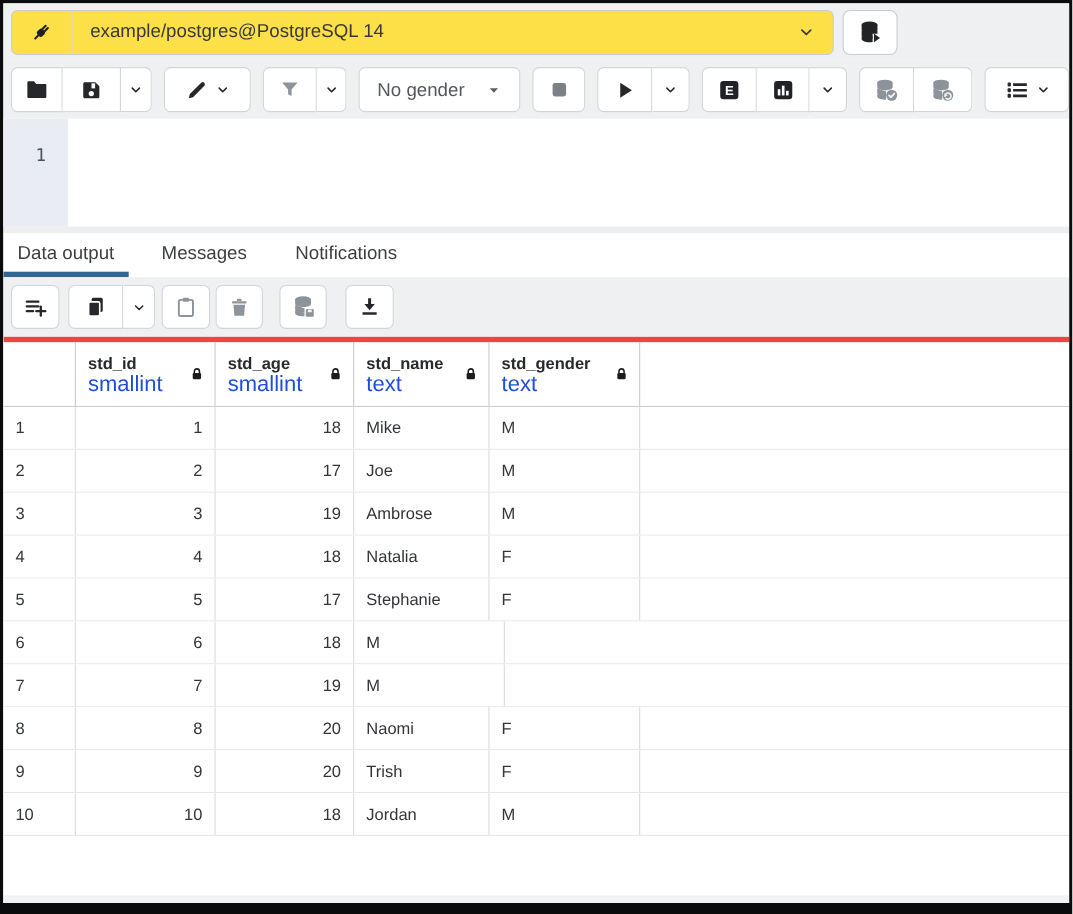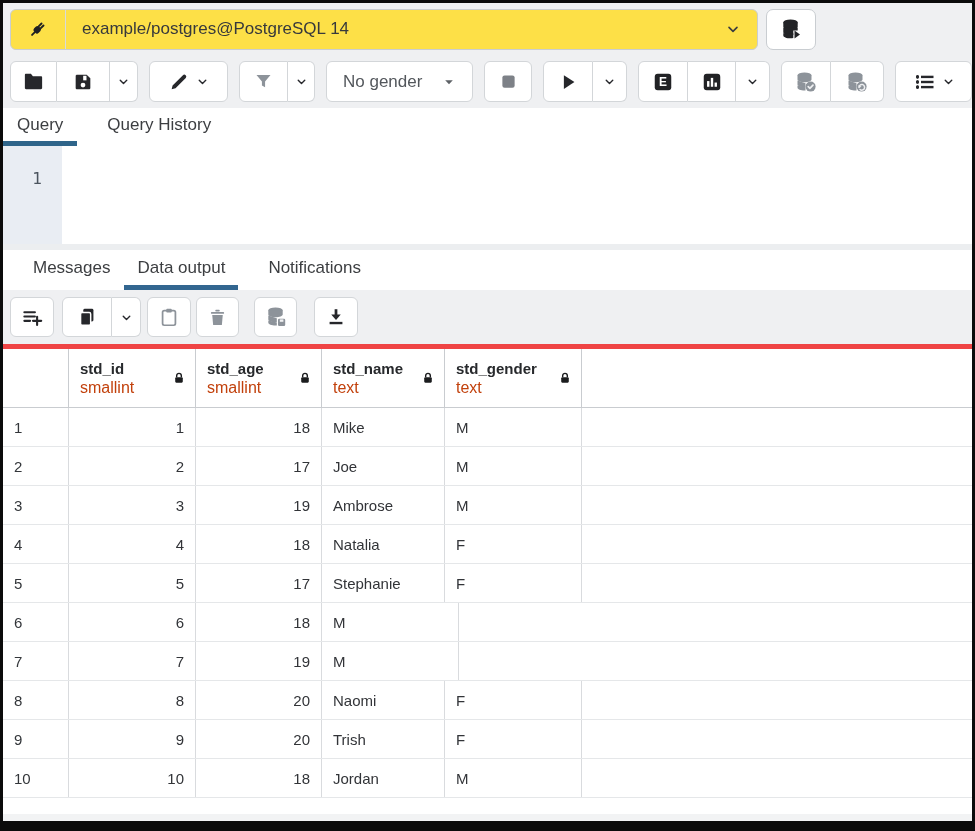--- a/index.html
+++ b/index.html
@@ -59,21 +59,21 @@
   .res-toolbar .btn { height:40px; }
   .g8 { margin-right:8px; }
 
   
   .grid-area { flex:1; background:#fff; overflow:hidden; display:flex; flex-direction:column; }
   .g-head { display:flex; border-top:5px solid #ef4444; border-bottom:1px solid #c9ccd0; background:#fff; flex:none; }
   .gh-corner { width:66px; height:58px; border-right:1px solid #c9ccd0; }
   .gh-cell { height:58px; border-right:1px solid #c9ccd0; display:flex; align-items:center;
              justify-content:space-between; padding:0 9px 0 11px; }
   .gh-name { font-weight:bold; font-size:15px; color:#27292c; display:block; line-height:19px; }
-  .gh-type { font-size:16px; color:#c2410c; display:block; line-height:19px; }
+  .gh-type { font-size:20px; color:#1d4ed8; display:block; line-height:19px; }
   .g-row { display:flex; border-bottom:1px solid #e5e7e9; height:39px; background:#fff; flex:none; }
   .g-cell { border-right:1px solid #d9dbde; display:flex; align-items:center; font-size:15px; color:#323438; padding:0 11px; }
   .ar { justify-content:flex-end; } .al { justify-content:flex-start; }
   .rownum { color:#33363a; }
   .grid-bottom { flex:1; background:#fff; }
   .scroll-strip { height:7px; background:#f2f3f4; flex:none; }
 
   svg { display:block; }
 </style>
 </head>
@@ -278,43 +278,35 @@
         </span>
         <span style="margin-left:5px">
           <svg width="13" height="13" viewBox="0 0 24 24" fill="none" stroke="currentColor" stroke-width="2.6" stroke-linecap="round" stroke-linejoin="round">
               <polyline points="6,9.5 12,15.5 18,9.5"></polyline>
             </svg>
         </span>
       </div>
     </div>
   </div>
 
-  <div class="ed-tabs">
-    <div class="tab active">
-      <span>Query</span>
-    </div>
-    <div class="tab ml">
-      <span>Query History</span>
-    </div>
-  </div>
 
   <div class="editor">
     <div class="gutter">
       <span>1</span>
     </div>
   </div>
 
   <div class="split"></div>
 
   <div class="out-tabs">
+    <div class="tab active" style="padding:0 13px">
+      <span>Data output</span>
+    </div>
     <div class="tab ml">
       <span>Messages</span>
-    </div>
-    <div class="tab active" style="padding:0 13px">
-      <span>Data output</span>
     </div>
     <div class="tab ml">
       <span>Notifications</span>
     </div>
   </div>
 
   <div class="res-toolbar">
     <div class="grp g8" style="margin-right:8px">
       <div class="btn" style="width:44px">
         <span>

